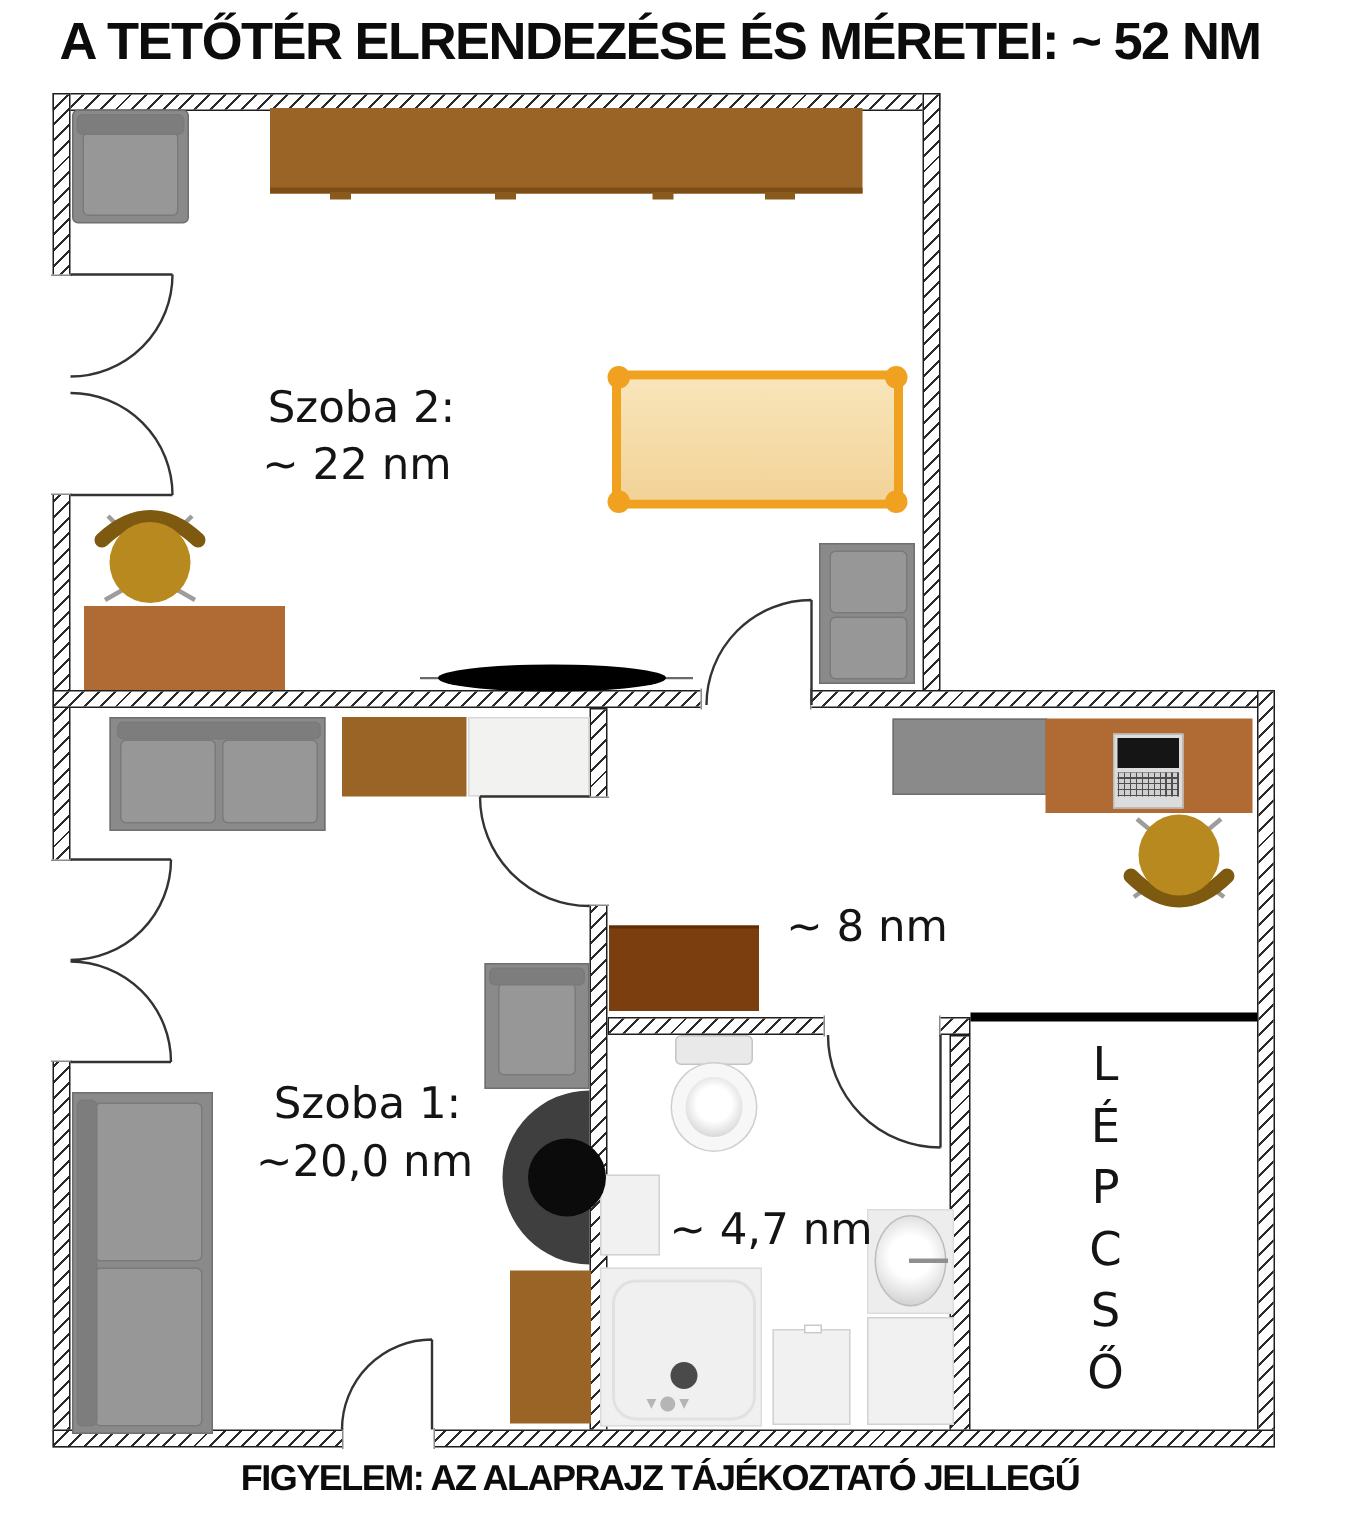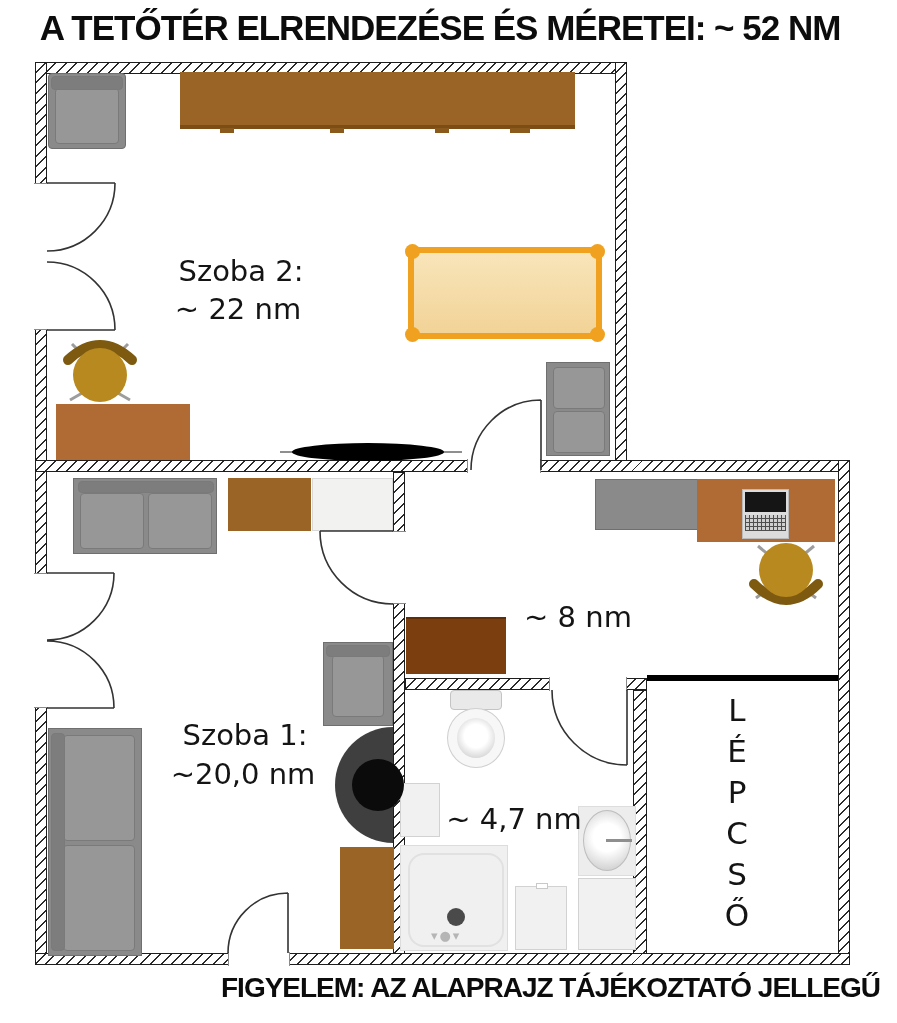--- a/index.html
+++ b/index.html
@@ -190,14 +190,14 @@
 
   <div id="lepcso" style="left:737px;top:690px;">
     <div>L</div>
     <div>É</div>
     <div>P</div>
     <div>C</div>
     <div>S</div>
     <div>Ő</div>
   </div>
 
-  <div class="big-text" style="top:972px;font-size:28px;text-align:right;">FIGYELEM: AZ ALAPRAJZ TÁJÉKOZTATÓ JELLEGŰ</div>
+  <div class="big-text" style="top:972px;font-size:24px;">FIGYELEM: AZ ALAPRAJZ TÁJÉKOZTATÓ JELLEGŰ</div>
 </div>
 
 </body></html>

